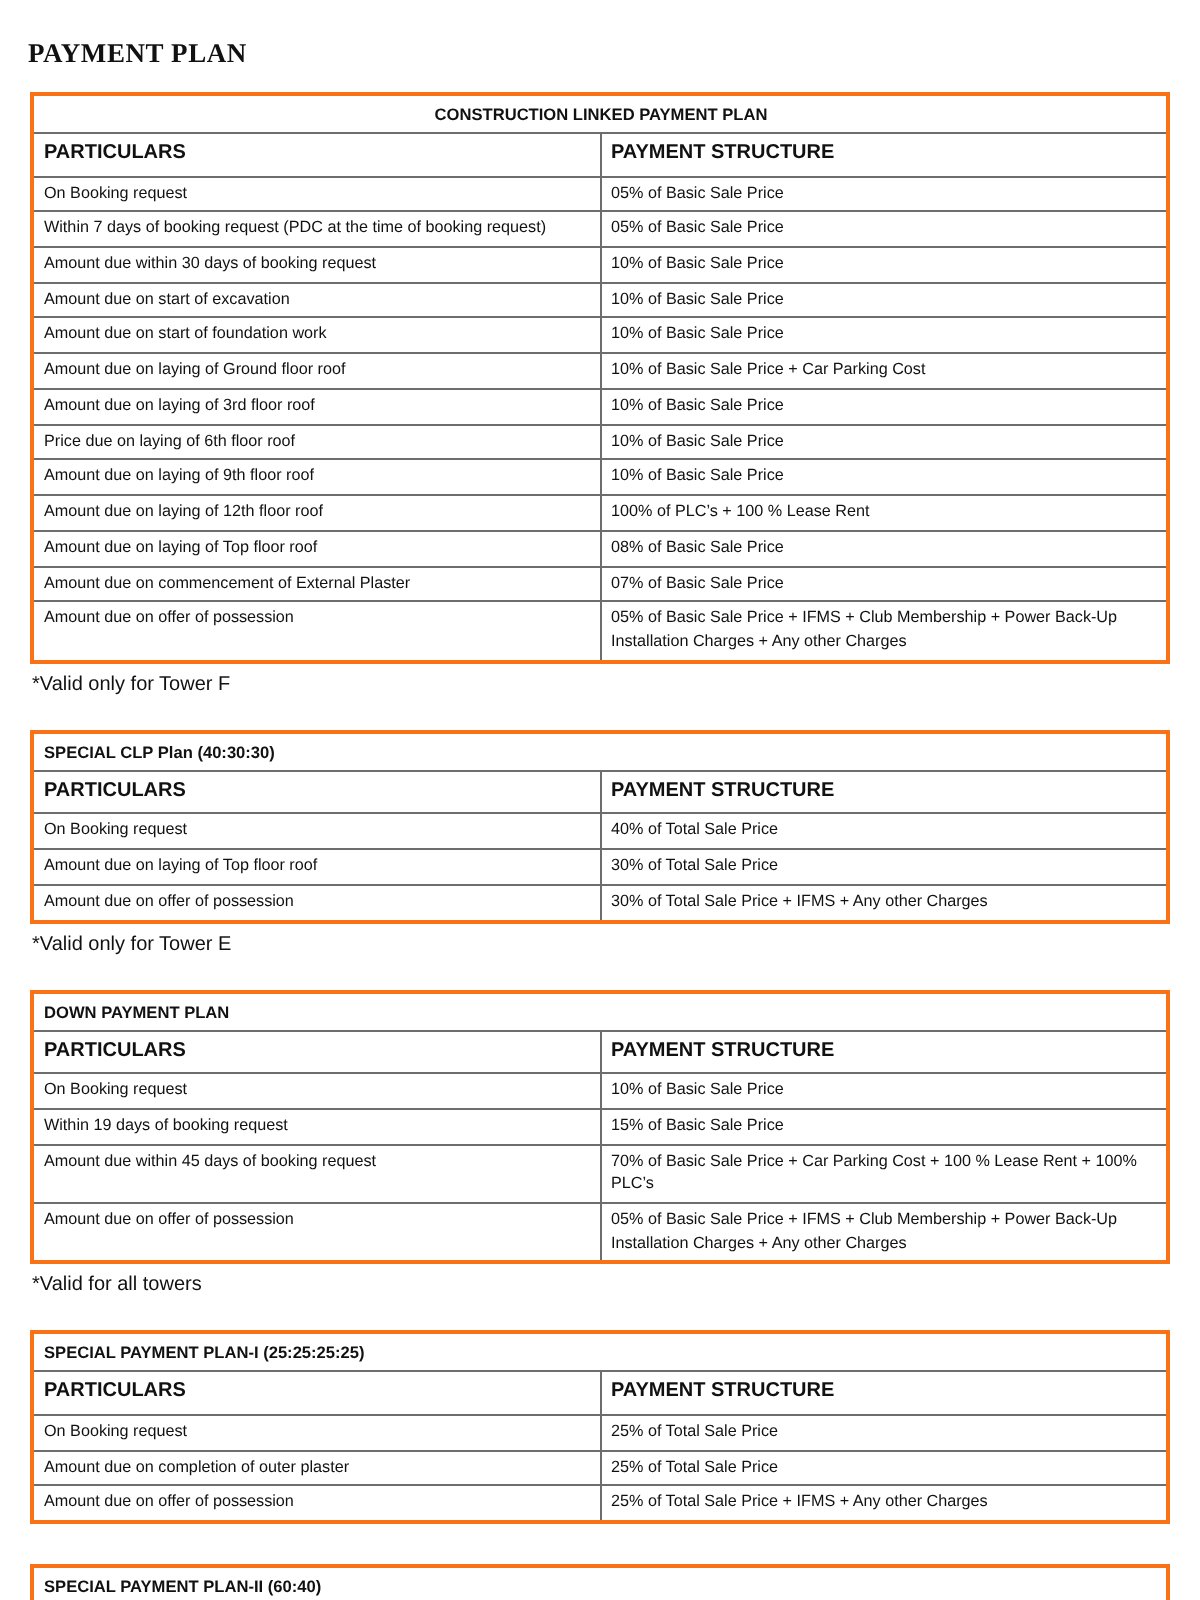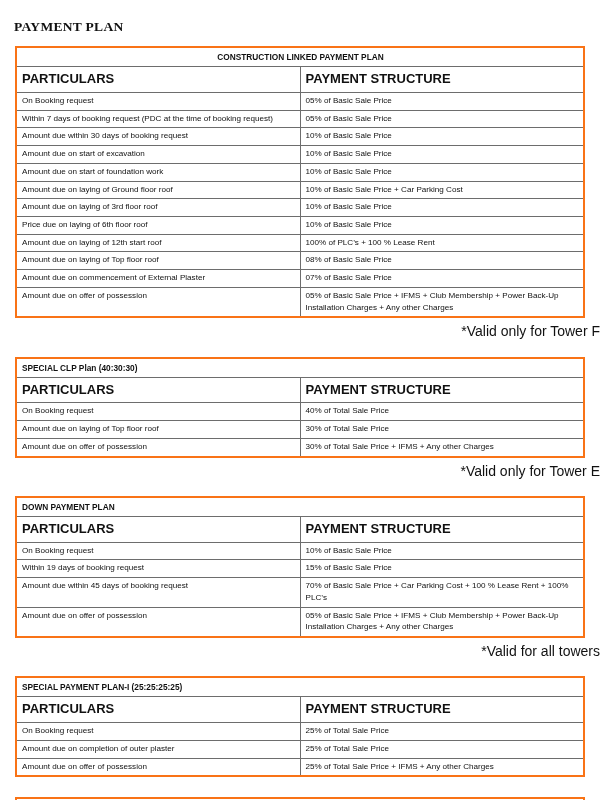--- a/index.html
+++ b/index.html
@@ -55,31 +55,30 @@
     font-weight: bold;
     font-size: 8.3px;
     padding-top: 3px;
     padding-bottom: 3px;
   }
   .caption-center { text-align: center; }
   .caption-left { text-align: left; }
 
   .colhead-row td {
     font-weight: bold;
-    font-size: 13px;
+    font-size: 10px;
     padding-top: 3px;
     padding-bottom: 3px;
   }
   .note {
-    font-size: 14px;
+    font-size: 10px;
     color: #111111;
     margin: 0;
     padding: 4px 0 0 16px;
     line-height: 1.3;
-    text-align: right;
   }
   .gap-sm { height: 16px; }
   .gap-md { height: 20px; }
   .spacer-top { height: 11px; }
 </style>
 </head>
 <body>
 
 <div class="page">
 
@@ -124,21 +123,25 @@
             </tr>
             <tr>
               <td class="col-particular">Amount due on laying of 3rd floor roof</td>
               <td class="col-structure">10% of Basic Sale Price</td>
             </tr>
             <tr>
               <td class="col-particular">Price due on laying of 6th floor roof</td>
               <td class="col-structure">10% of Basic Sale Price</td>
             </tr>
             <tr>
-              <td class="col-particular">Amount due on laying of 12th start roof</td>
+              <td class="col-particular">Amount due on laying of 9th floor roof</td>
+              <td class="col-structure">10% of Basic Sale Price</td>
+            </tr>
+            <tr>
+              <td class="col-particular">Amount due on laying of 12th floor roof</td>
               <td class="col-structure">100% of PLC’s + 100 % Lease Rent</td>
             </tr>
             <tr>
               <td class="col-particular">Amount due on laying of Top floor roof</td>
               <td class="col-structure">08% of Basic Sale Price</td>
             </tr>
             <tr>
               <td class="col-particular">Amount due on commencement of External Plaster</td>
               <td class="col-structure">07% of Basic Sale Price</td>
             </tr>

